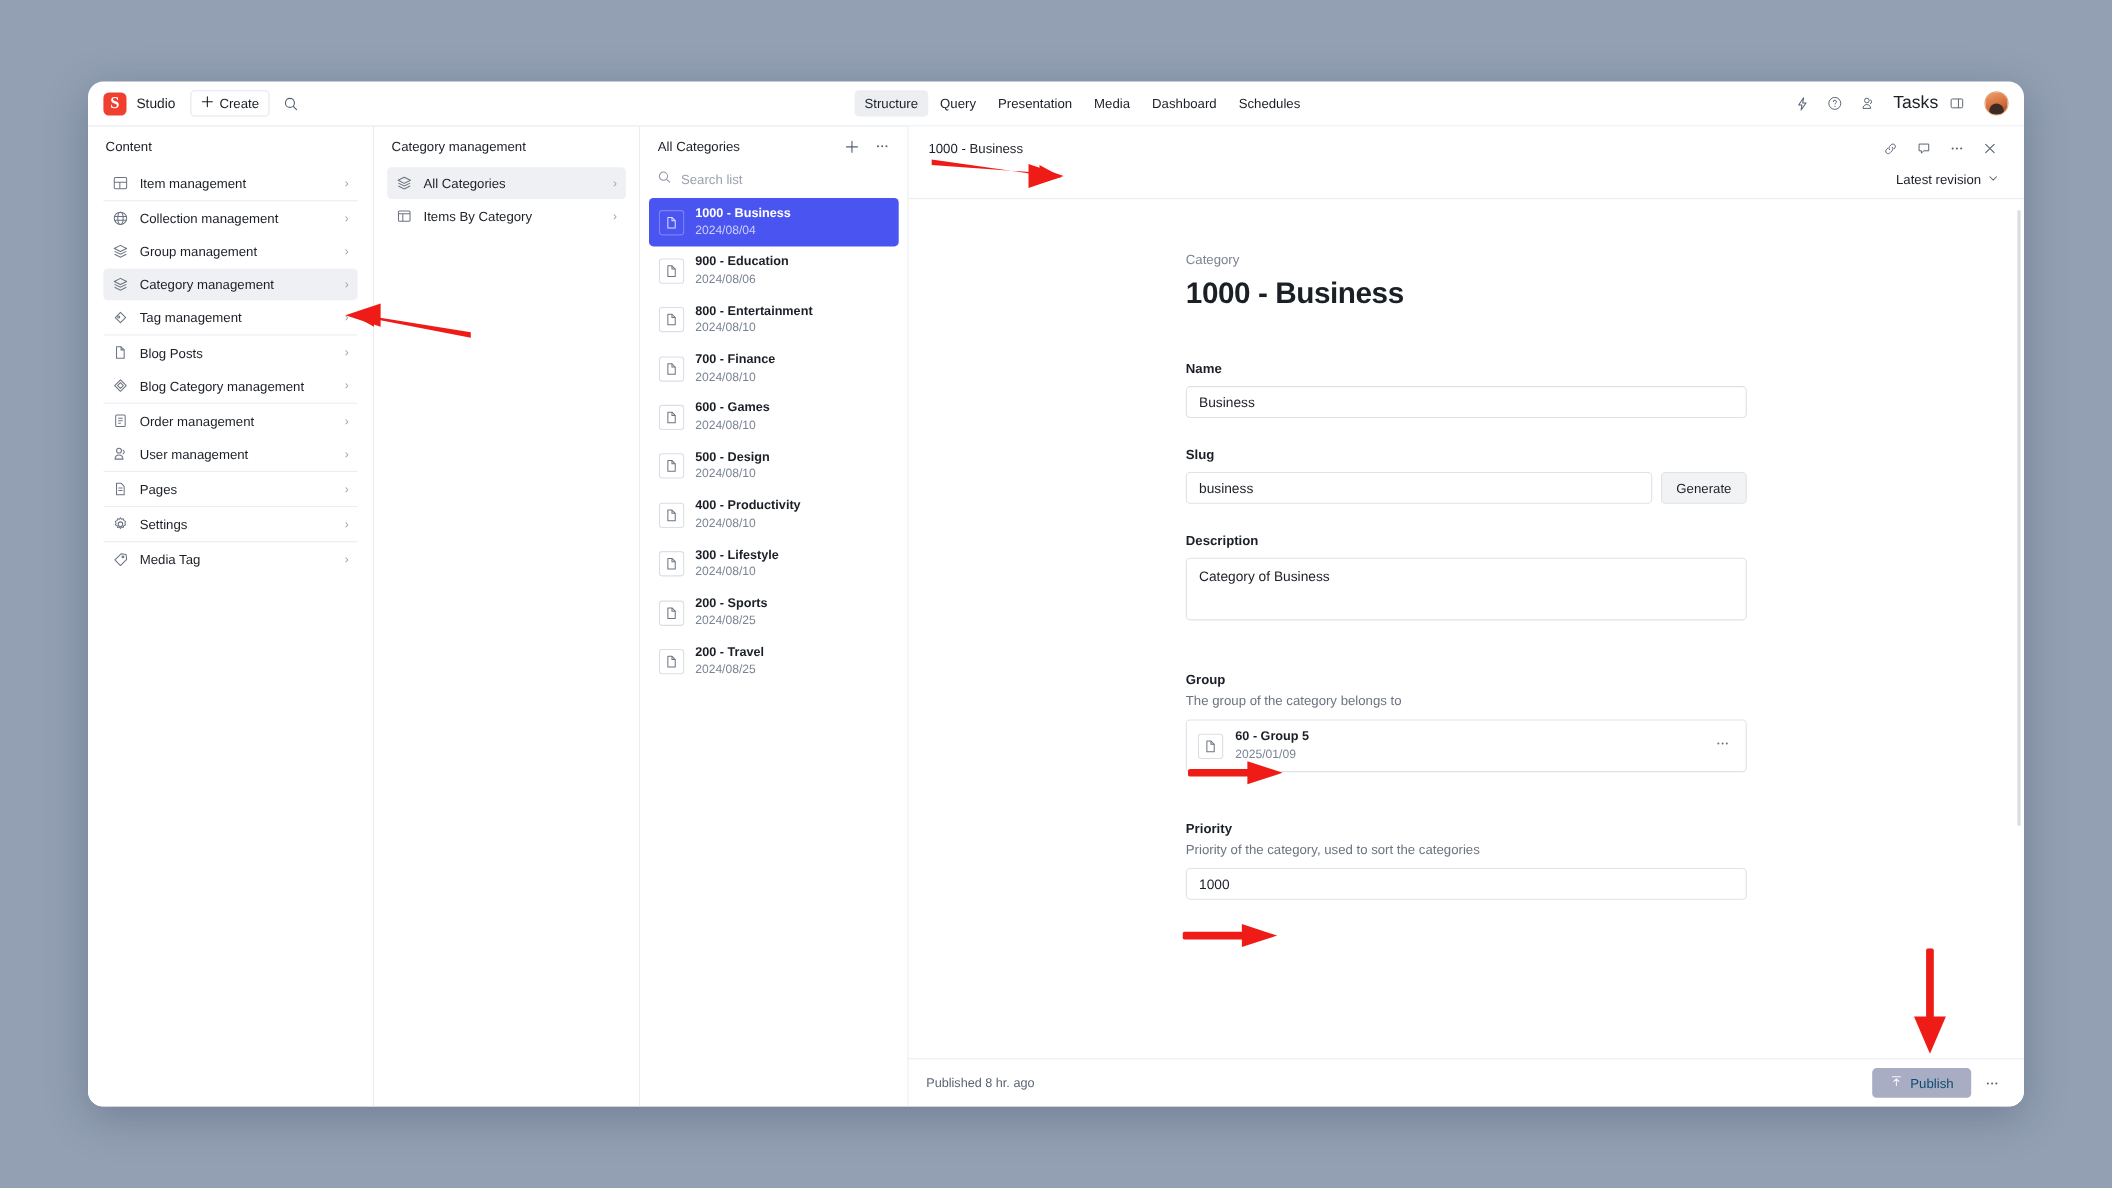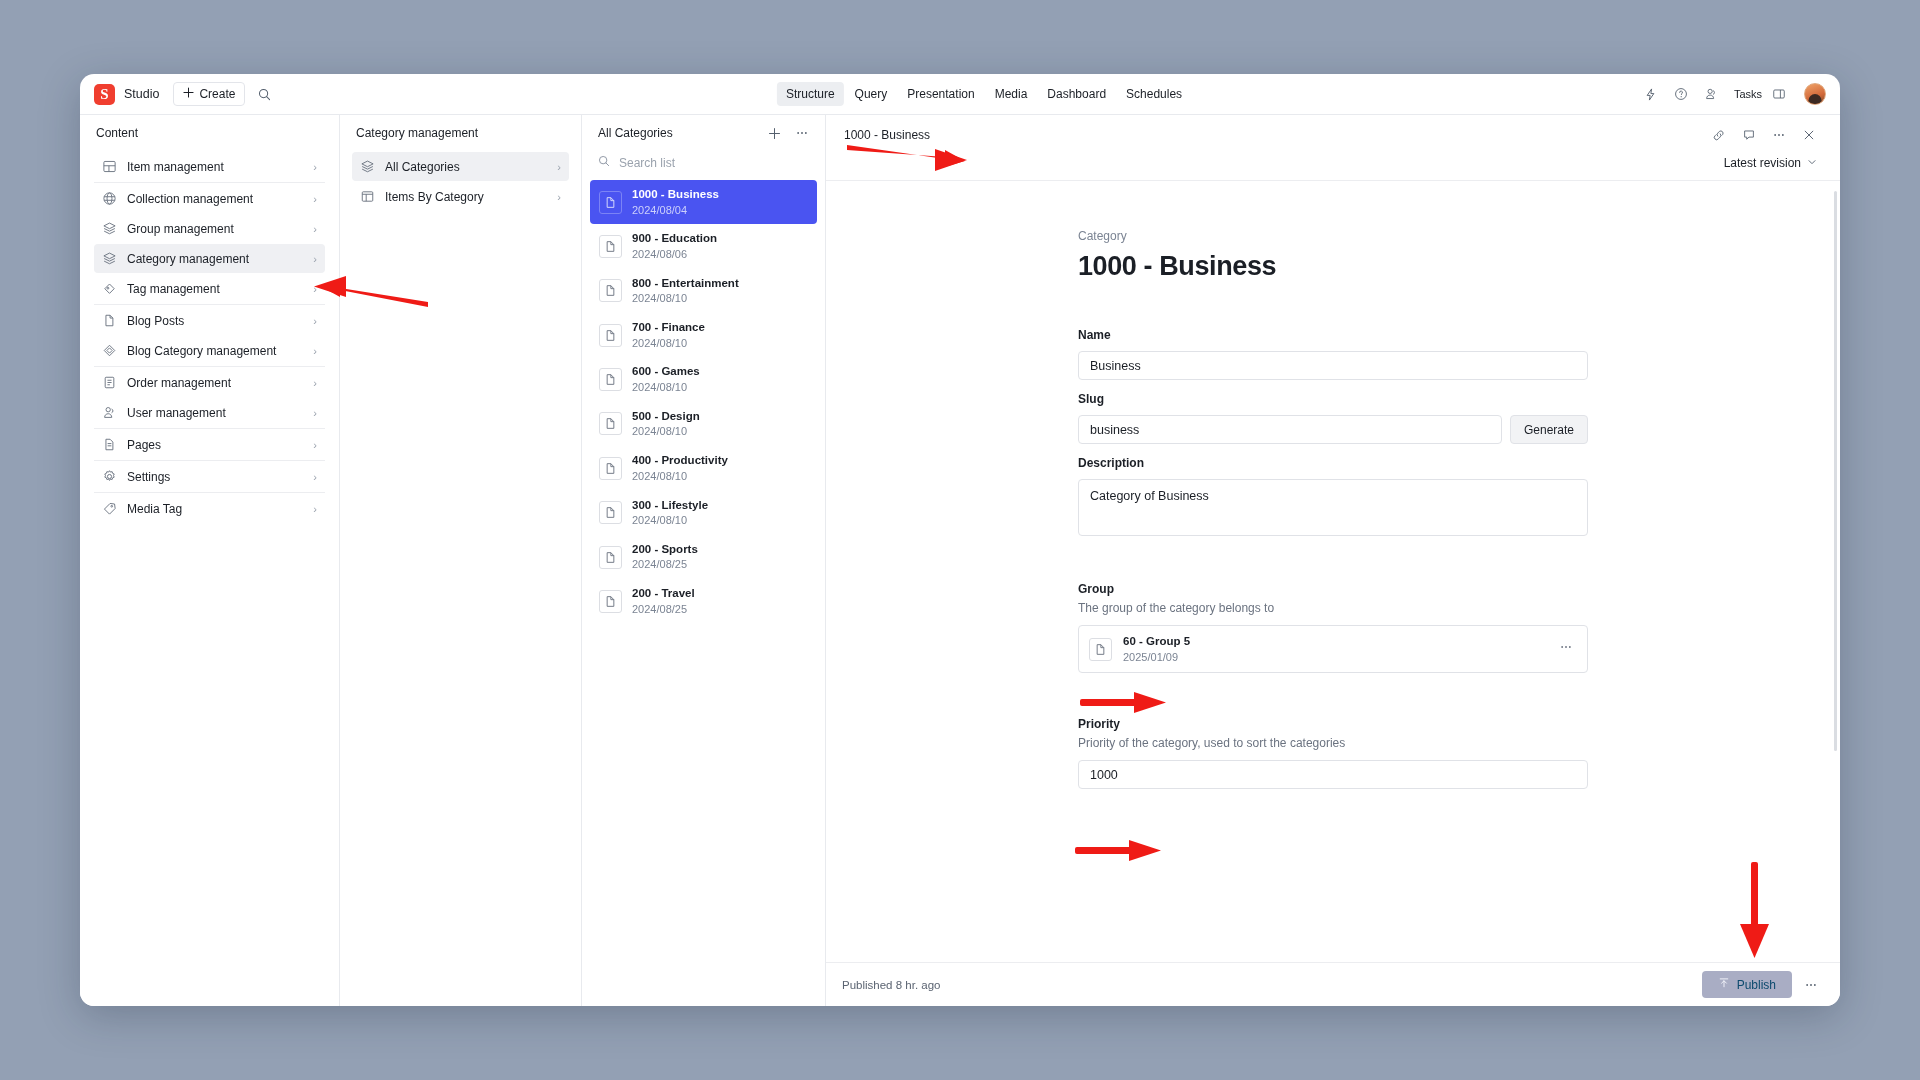--- a/index.html
+++ b/index.html
@@ -58,21 +58,21 @@
     display: flex; align-items: center; gap: 2px; padding-left: 48px;
   }
   .tab {
     font-size: 12px; color: #1b1f26;
     padding: 5px 9px; border-radius: 4px; cursor: pointer;
   }
   .tab.active { background: #eceef1; }
   .topbar-right {
     margin-left: auto; display: flex; align-items: center; gap: 4px;
   }
-  .tasks-label { font-size: 11px; color: #1b1f26; margin-left: 6px; }
+  .tasks-label { font-size: 16px; color: #1b1f26; margin-left: 6px; }
   .avatar {
     width: 22px; height: 22px; border-radius: 50%;
     background: linear-gradient(160deg,#f0a368 0%, #d2693a 60%, #7a4a2b 100%);
     margin-left: 8px; border: 1px solid #e0a87e;
     position: relative; overflow: hidden;
   }
   .avatar::after {
     content:""; position:absolute; left:50%; top:52%;
     transform: translateX(-50%);
     width: 13px; height: 13px; border-radius: 50% 50% 40% 40%;
@@ -153,21 +153,21 @@
 
   .doc-body { flex: 1; overflow: hidden; position: relative; display:flex; justify-content:center;}
   .form {
     width: 510px; padding-top: 48px;
   }
   .eyebrow { font-size: 12px; color: #7b8493; margin-bottom: 8px; }
   .doc-title {
     font-size: 27px; font-weight: bold; color: #1b1f26; letter-spacing: -0.4px;
     margin-bottom: 46px;
   }
-  .field { margin-bottom: 12px; }
+  .field { margin-bottom: 26px; }
   .field-label { font-size: 12px; color: #1b1f26; font-weight: bold; margin-bottom: 9px; }
   .field-desc { font-size: 12px; color: #6b7380; margin-top: -4px; margin-bottom: 10px; }
   .text-input {
     width: 100%; height: 29px;
     border: 1px solid #e0e2e7; border-radius: 4px;
     padding: 0 11px; font-size: 12.5px; color: #1b1f26;
     background: #fff; font-family: "Liberation Sans", sans-serif;
     outline: none;
   }
   .slug-row { display: flex; gap: 8px; }

